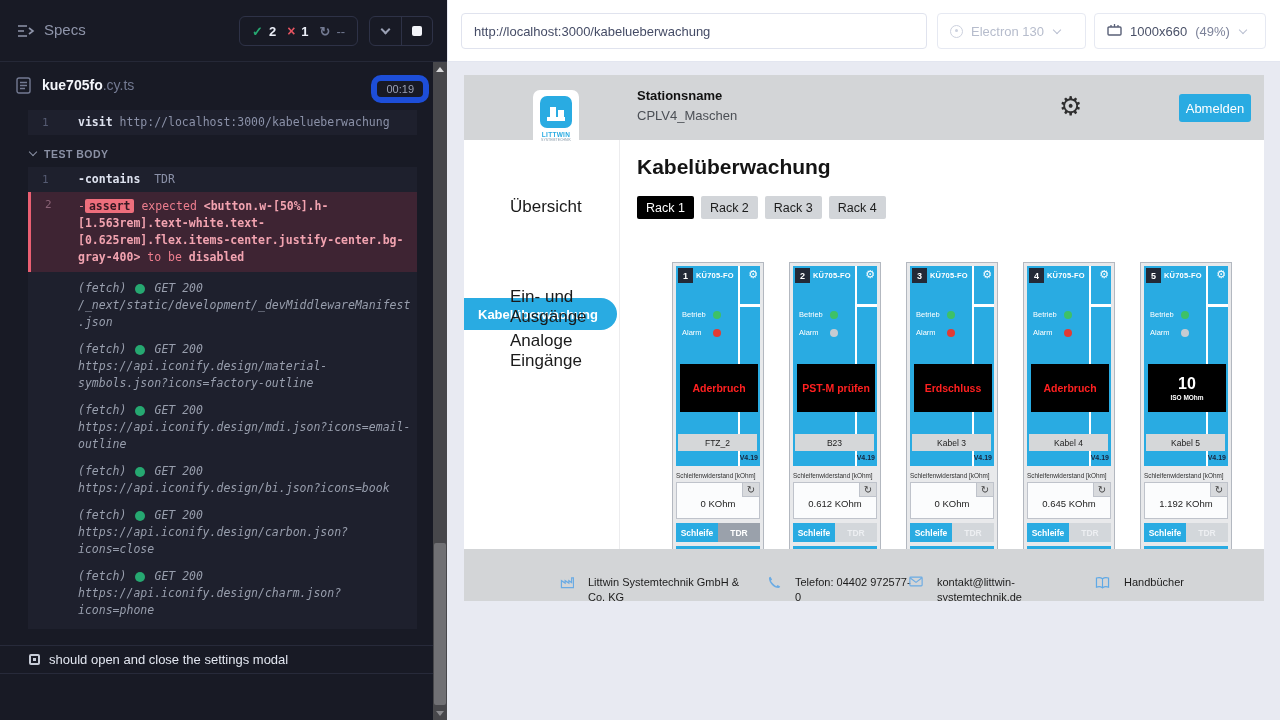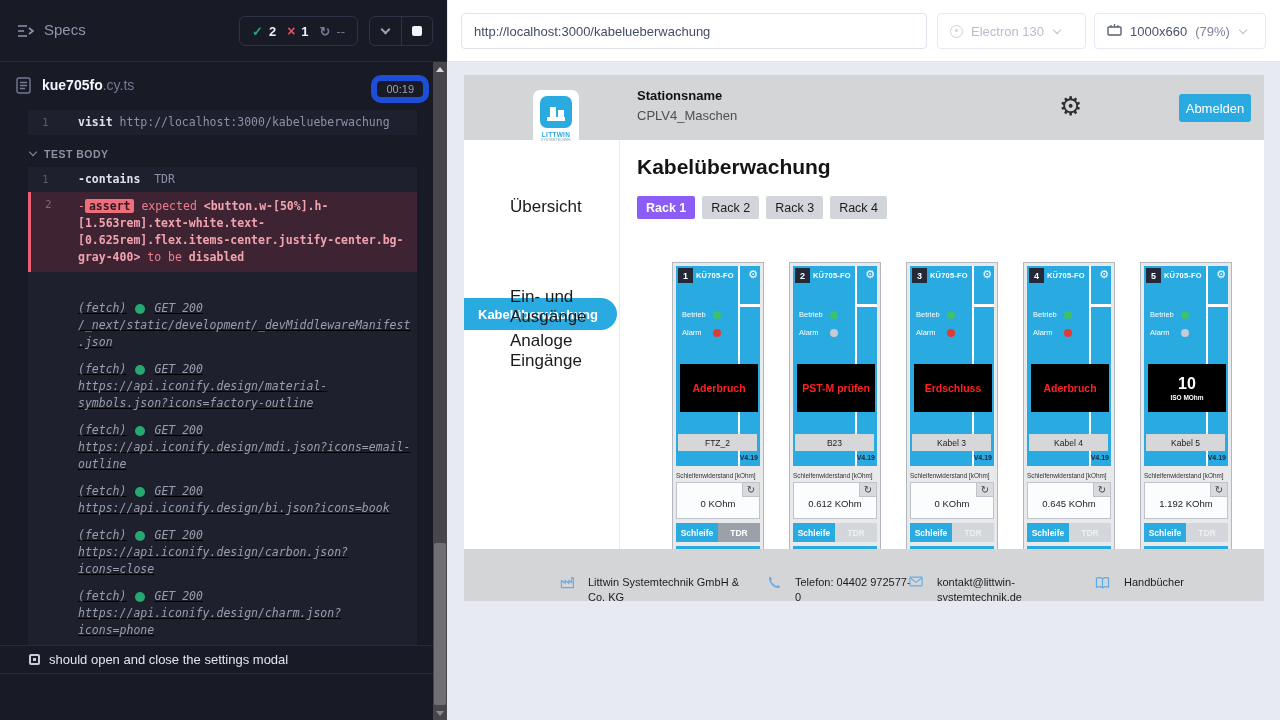--- a/index.html
+++ b/index.html
@@ -43,21 +43,21 @@
   .arg { color:#8b91a8; }
   .sect-head { padding:13px 0 7px 2px; color:#8b91a5; font-family:"Liberation Sans", sans-serif;
     font-size:10.5px; font-weight:bold; letter-spacing:.5px; display:flex; align-items:center; gap:8px; }
   .sect-chev { width:6px; height:6px; border-right:1.5px solid #8b91a5; border-bottom:1.5px solid #8b91a5;
     display:inline-block; transform:rotate(45deg); margin-top:-4px; }
   .assert-row { background:#3e2433; border-left:3px solid #ea5f72; color:#ee7e8e; padding:6px 4px 6px 47px; }
   .assert-row .lnum { color:#8a6276; }
   .a-chip { background:#ee6e7c; color:#341822; font-weight:bold; border-radius:2px; padding:0 4px; }
   .a-sel { font-weight:bold; color:#f2a3b0; }
   .a-state { font-weight:bold; color:#f2a3b0; }
-  .fetch-block { background:#1e202d; padding:20px 0 8px 0;text-decoration:underline; }
+  .fetch-block { background:#1e202d; padding:0 0 8px 0; }
   .fetch-row { position:relative; padding:8px 4px 2px 50px; line-height:17px; font-style:italic; color:#989ead; }
   .fetch-head { display:flex; align-items:center; gap:9px; }
   .gdot { width:10px; height:10px; border-radius:50%; background:#26a871; display:inline-block; flex:none; }
   .furl { overflow-wrap:break-word; }
 
   .next-test { position:absolute; left:0; top:645px; width:433px; height:29px;
     border-top:1px solid #272a3a; border-bottom:1px solid #272a3a;
     display:flex; align-items:center; gap:9px; padding-left:29px; color:#e2e6f0; font-size:13px; }
   .tstate-icon { width:11px; height:11px; border:2px solid #c7ccd8; border-radius:2px; position:relative; flex:none; }
   .tstate-icon:after { content:""; position:absolute; left:2px; top:2px; width:3px; height:3px; background:#c7ccd8; }
@@ -109,21 +109,21 @@
     border-right:1px solid #ececee; }
   .nav-item { position:absolute; left:14px; font-size:17px; font-weight:normal; color:#1a1a1a; cursor:pointer;margin-left:32px; }
   .nav-pill { position:absolute; left:0; top:158px; width:153px; height:32px; background:#29abe2;
     border-radius:0 16px 16px 0; color:#fff; font-size:13px; font-weight:bold;
     display:flex; align-items:center; padding-left:14px; cursor:pointer; }
 
   .page-title { position:absolute; left:173px; top:80px; font-size:21px; color:#141414; }
   .racks { position:absolute; left:173px; top:121px; display:flex; gap:7px; }
   .rack-tab { height:23px; padding:0 9px; font-size:12.5px; display:flex; align-items:center;
     background:#d2d5d9; color:#1c1c1c; border-radius:2px; cursor:pointer; }
-  .rack-tab.active { background:#8b5cf6; color:#fff; font-weight:bold; }
+  .rack-tab.active { background:#000000; color:#fff; font-weight:normal; }
 
   .cards { position:absolute; left:208px; top:187px; display:flex; gap:25px; height:287px; overflow:hidden; }
   .card { width:92px; height:300px; border:1px solid #b3b8c0; background:#e8e9eb; padding:3px; flex:none; }
   .device { position:relative; width:84px; height:200px; background:#29abe2; }
   .vline { position:absolute; left:62px; top:0; width:2px; height:200px; background:#fff; }
   .hline { position:absolute; left:64px; top:38px; width:20px; height:3px; background:#fff; }
   .dev-num { position:absolute; left:2px; top:2px; width:15px; height:15px; background:#232936; color:#fff;
     font-size:9px; font-weight:bold; display:flex; align-items:center; justify-content:center; }
   .dev-model { position:absolute; left:20px; top:5px; font-size:7.5px; font-weight:bold; color:#fff; letter-spacing:.2px; }
   .dev-gear { position:absolute; right:2px; top:2px; font-size:11px; color:#fff; cursor:pointer; line-height:13px; }
@@ -309,21 +309,21 @@
         <span class="sm-chev"></span>
       </div>
       <div class="sel-box viewport-sel">
         <span>
           <svg width="15" height="13" viewBox="0 0 15 13">
               <rect x="1" y="4" width="13" height="8" rx="1" fill="none" stroke="#596077" stroke-width="1.4"></rect>
               <path d="M4 4V2M7.5 4V1M11 4V2" stroke="#596077" stroke-width="1.3"></path>
             </svg>
         </span>
         <span>1000x660</span>
-        <span class="vp-zoom">(79%)</span>
+        <span class="vp-zoom">(49%)</span>
         <span class="sm-chev"></span>
       </div>
     </div>
 
     <div id="app">
 
       <div class="app-head">
         <span class="station-label">Stationsname</span>
         <span class="station-name">CPLV4_Maschen</span>
         <span class="head-gear">⚙</span>

